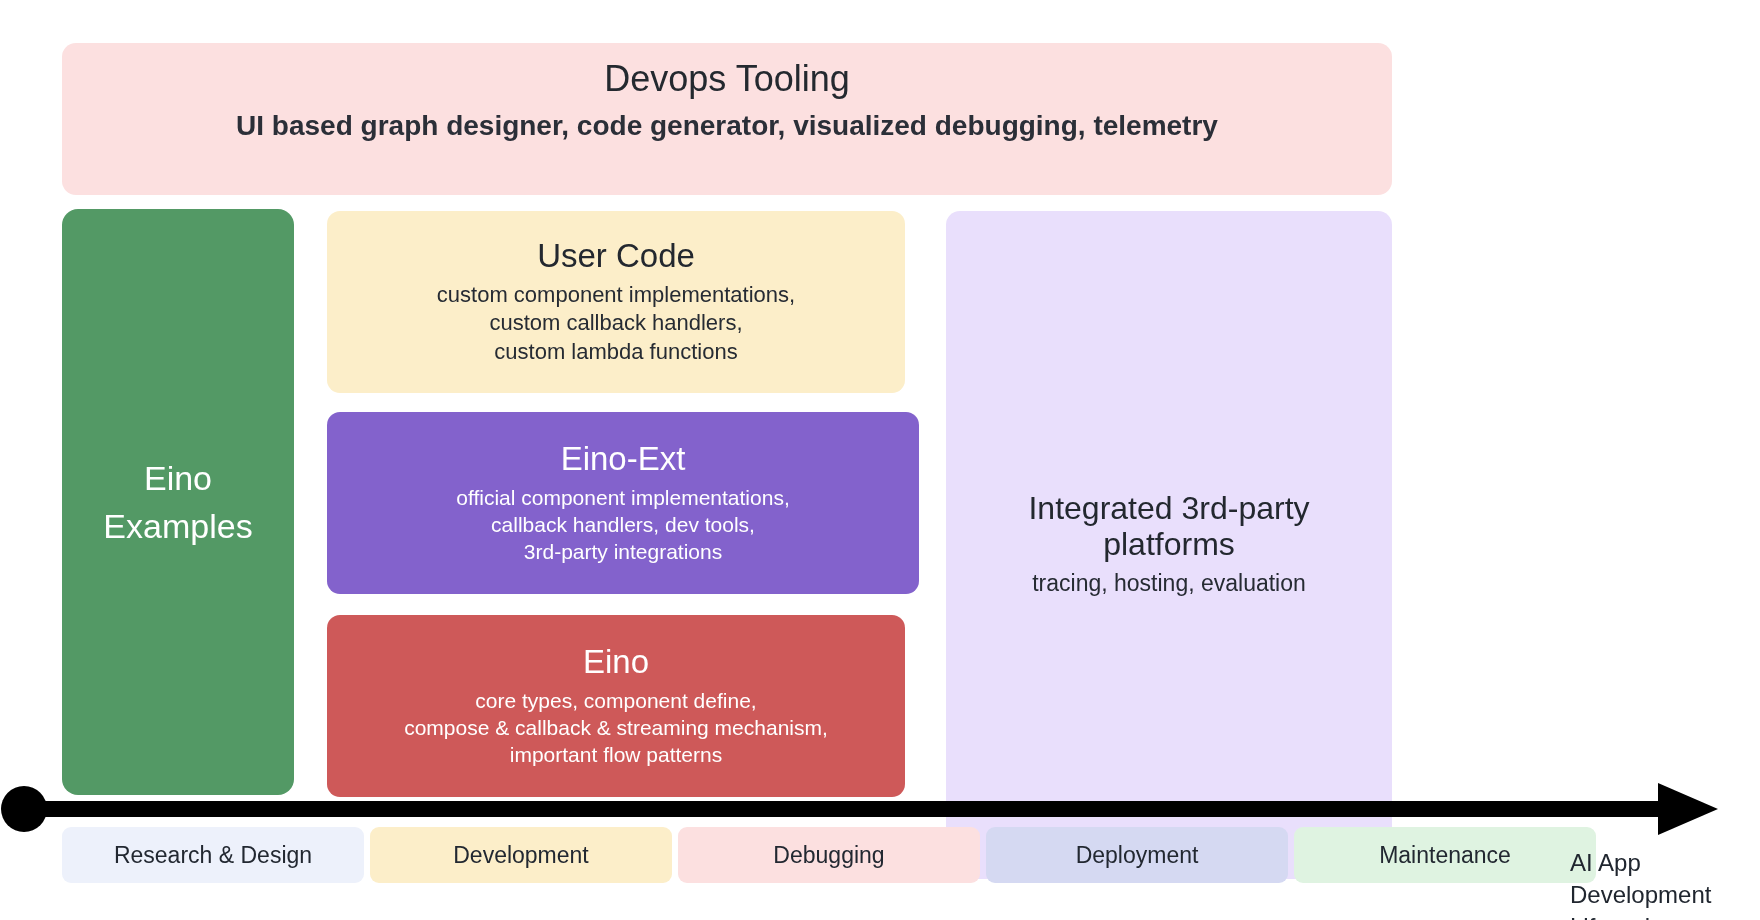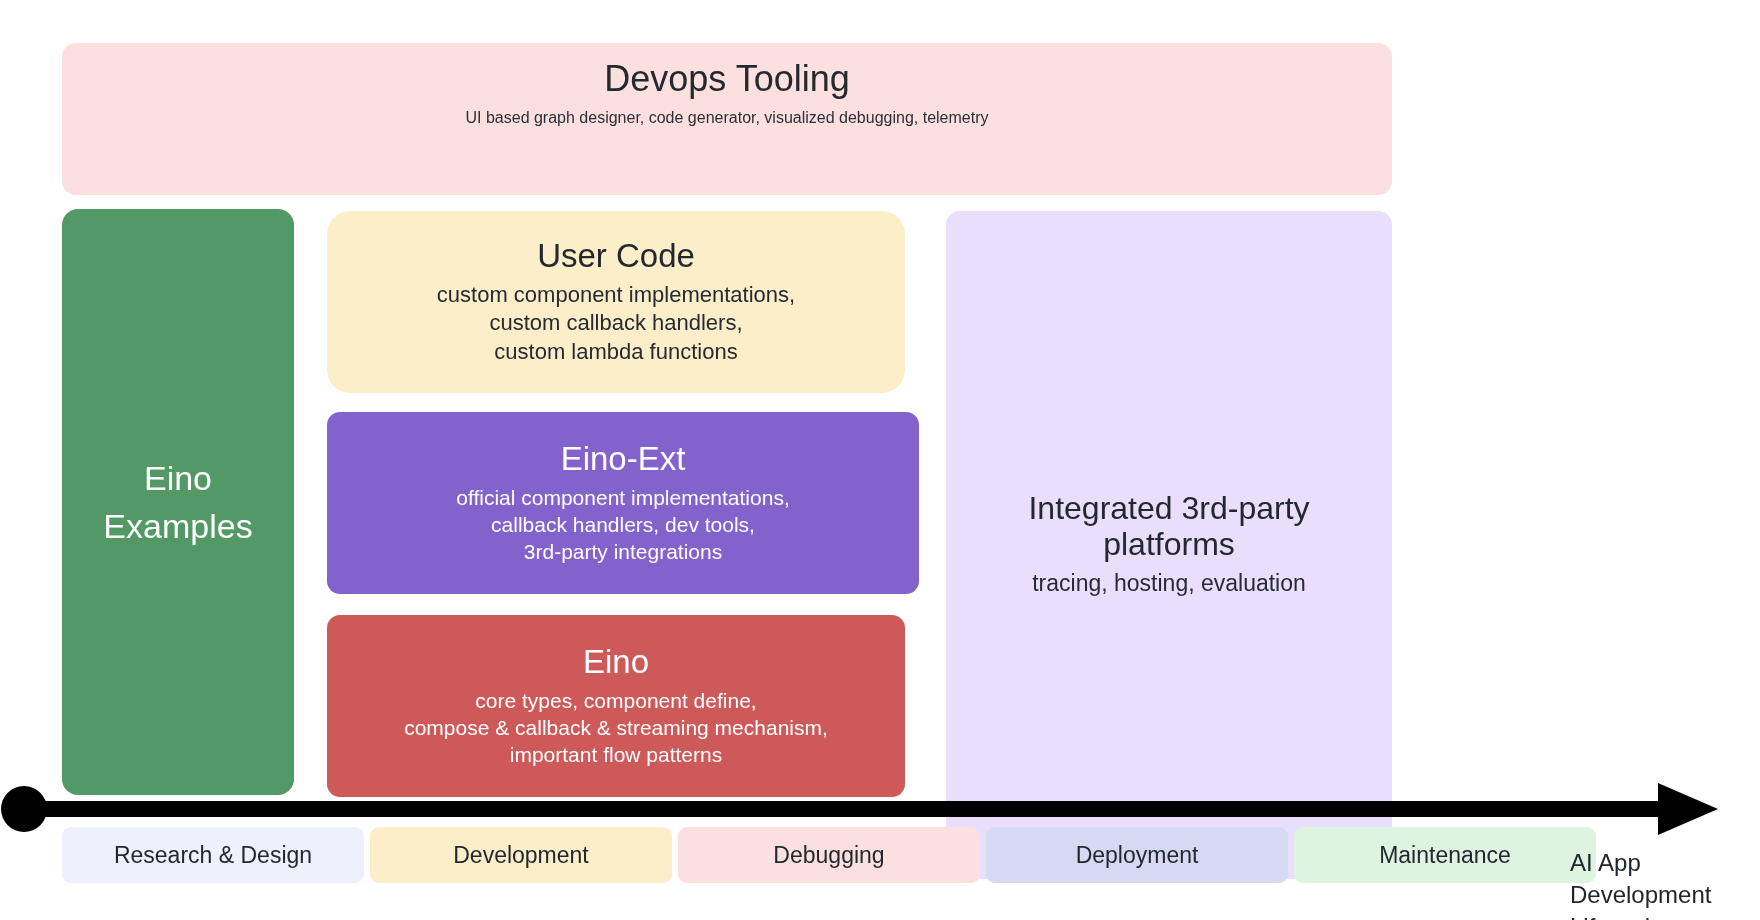--- a/index.html
+++ b/index.html
@@ -13,29 +13,29 @@
   .box{position:absolute;border-radius:14px;box-sizing:border-box;
        display:flex;flex-direction:column;align-items:center;justify-content:center;
        text-align:center;padding:6px 14px;}
   .title{font-weight:400;line-height:1.12;}
   .sub{line-height:1.30;}
 
   
   #devops{left:62px;top:2px;width:1330px;height:152px;background:#fce0e0;
           justify-content:flex-start;padding-top:16px;}
   #devops .title{font-size:36px;color:#24292f;}
-  #devops .sub{font-size:16px;color:#2b2f38;margin-top:9px;}
+  #devops .sub{font-size:28px;color:#2b2f38;margin-top:9px;font-weight:bold;}
 
   
   #examples{left:62px;top:168px;width:232px;height:586px;background:#539965;
             border-radius:16px;color:#ffffff;justify-content:center;}
   #examples .title{font-size:34px;line-height:1.42;}
 
   
-  #usercode{left:327px;top:170px;width:578px;height:182px;background:#fceec9;border-radius:23px;}
+  #usercode{left:327px;top:170px;width:578px;height:182px;background:#fceec9;border-radius:13px;}
   #usercode .title{font-size:33px;color:#23282f;}
   #usercode .sub{font-size:22px;color:#262b33;margin-top:6px;}
 
   #einoext{left:327px;top:371px;width:592px;height:182px;background:#8362cc;border-radius:13px;color:#ffffff;}
   #einoext .title{font-size:33px;}
   #einoext .sub{font-size:21px;margin-top:6px;}
 
   #eino{left:327px;top:574px;width:578px;height:182px;background:#ce5959;border-radius:13px;color:#ffffff;}
   #eino .title{font-size:33px;}
   #eino .sub{font-size:21px;margin-top:6px;}

